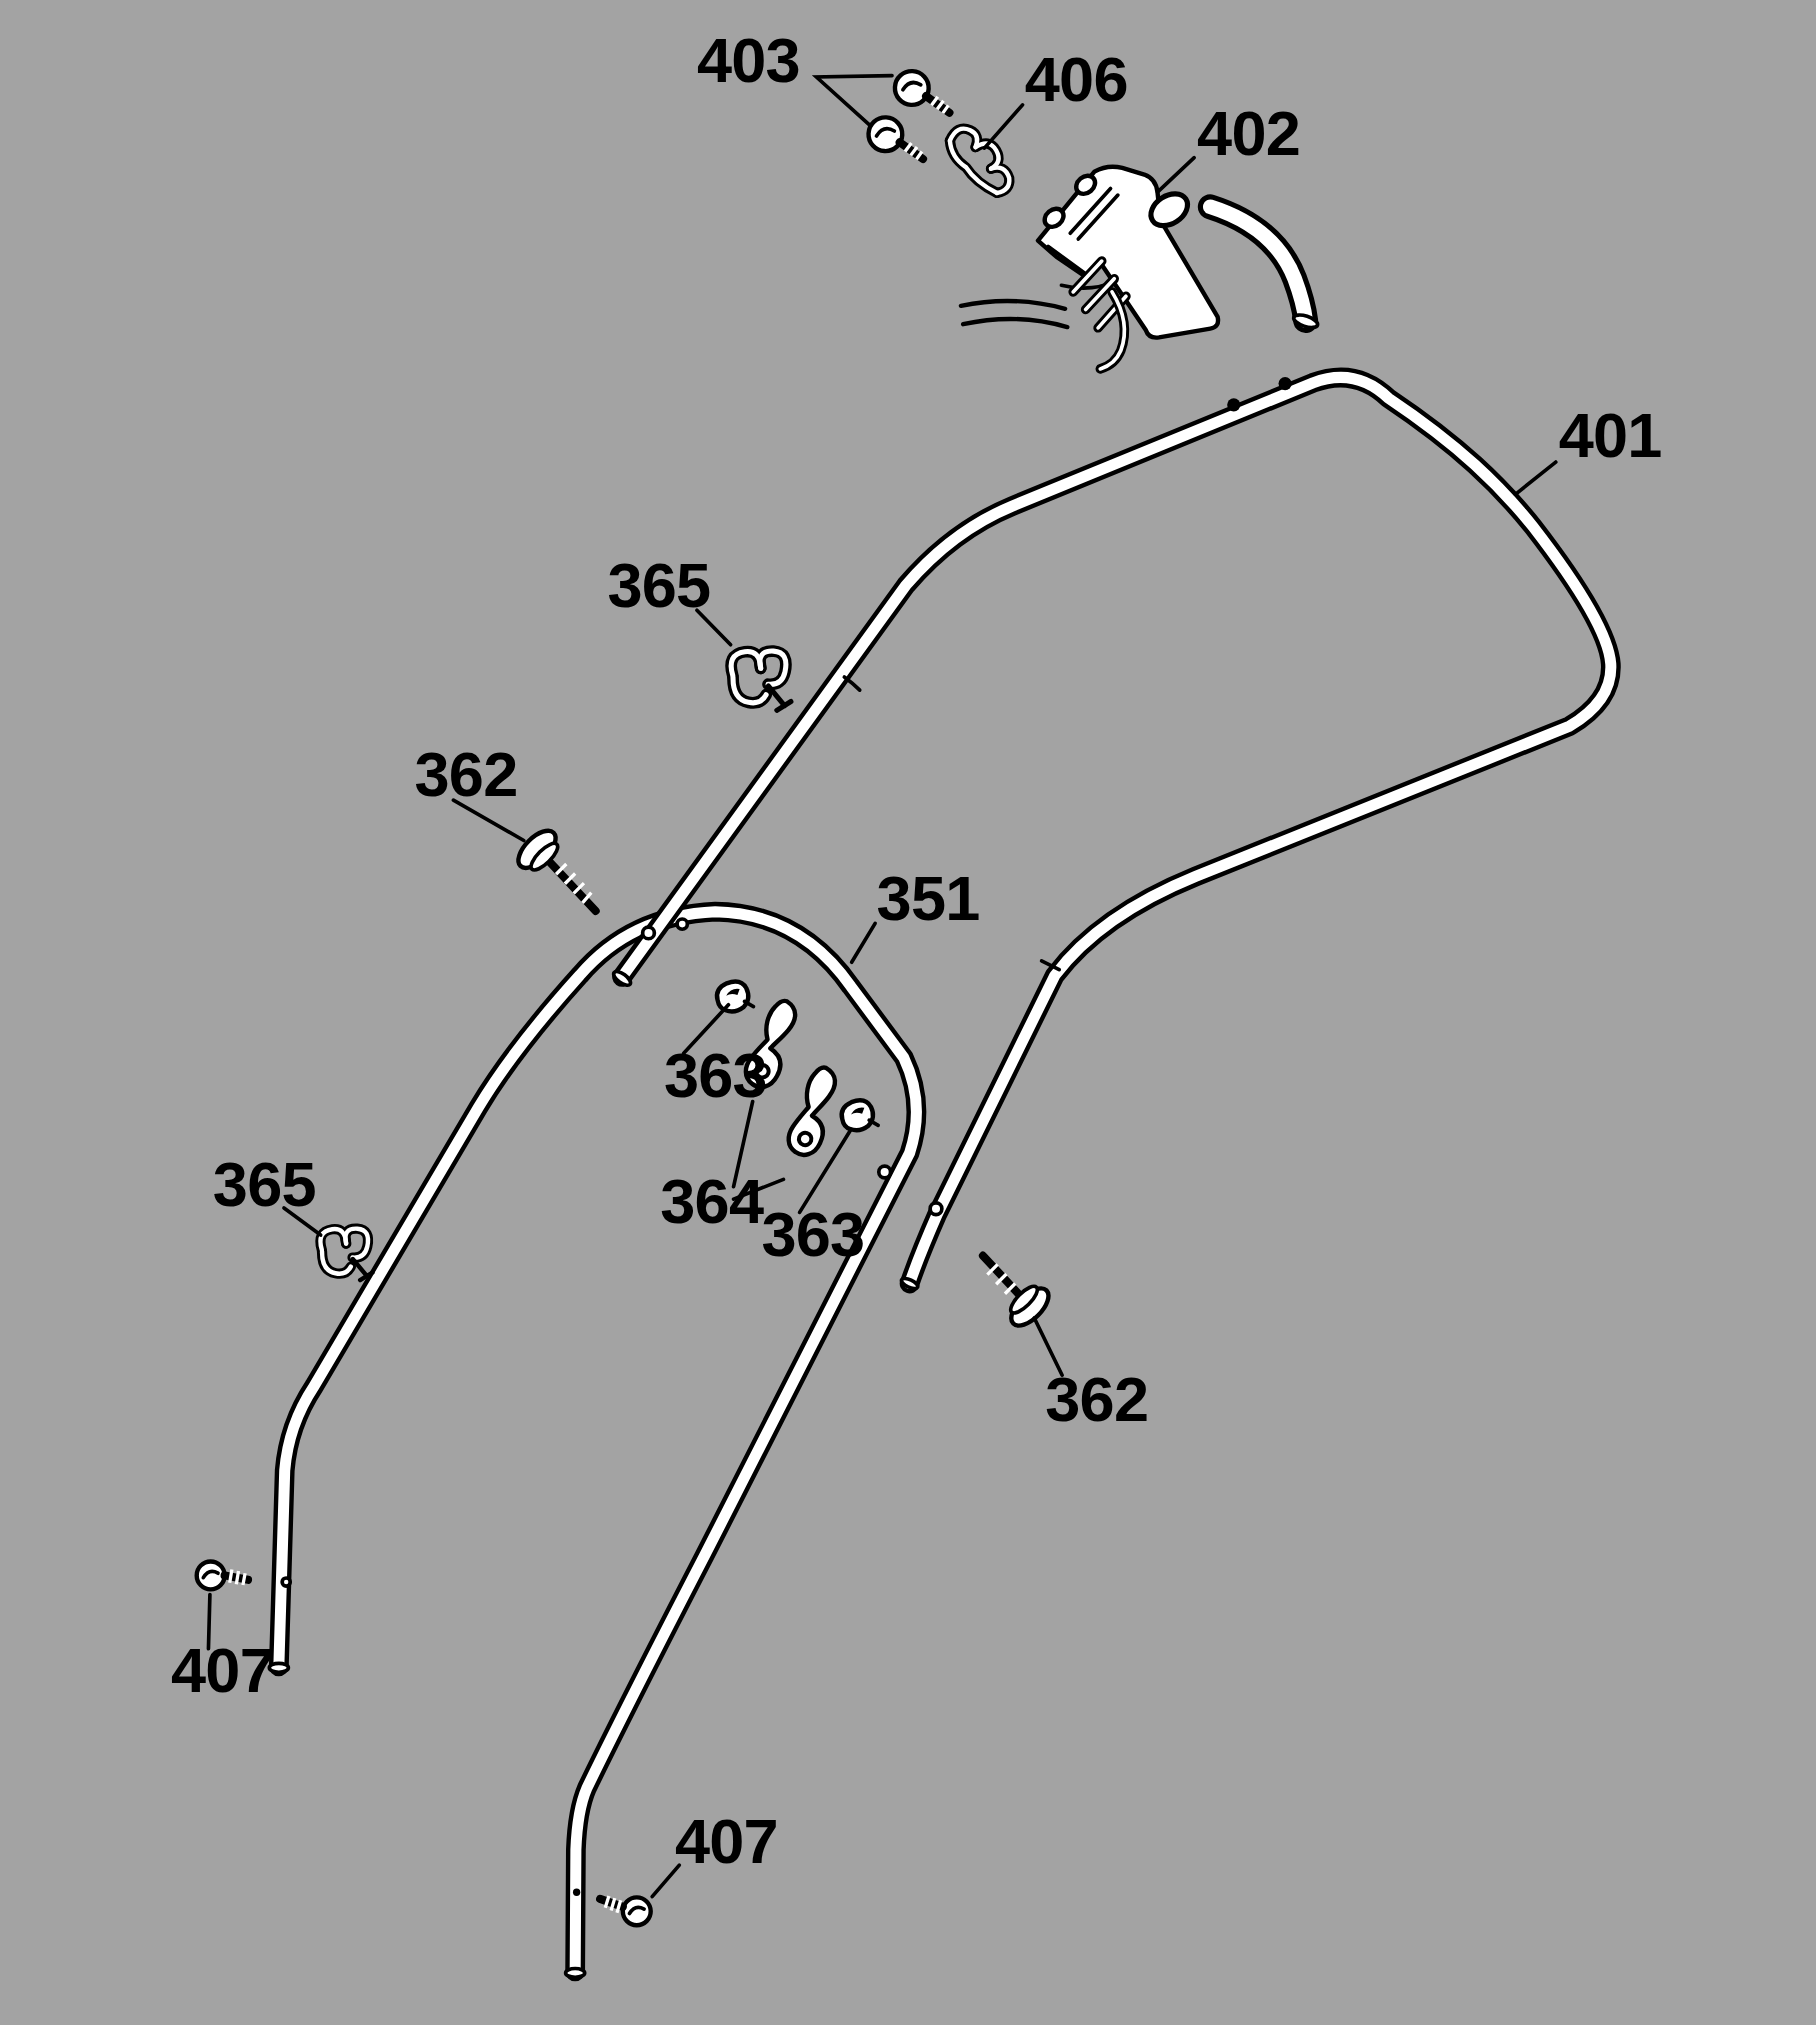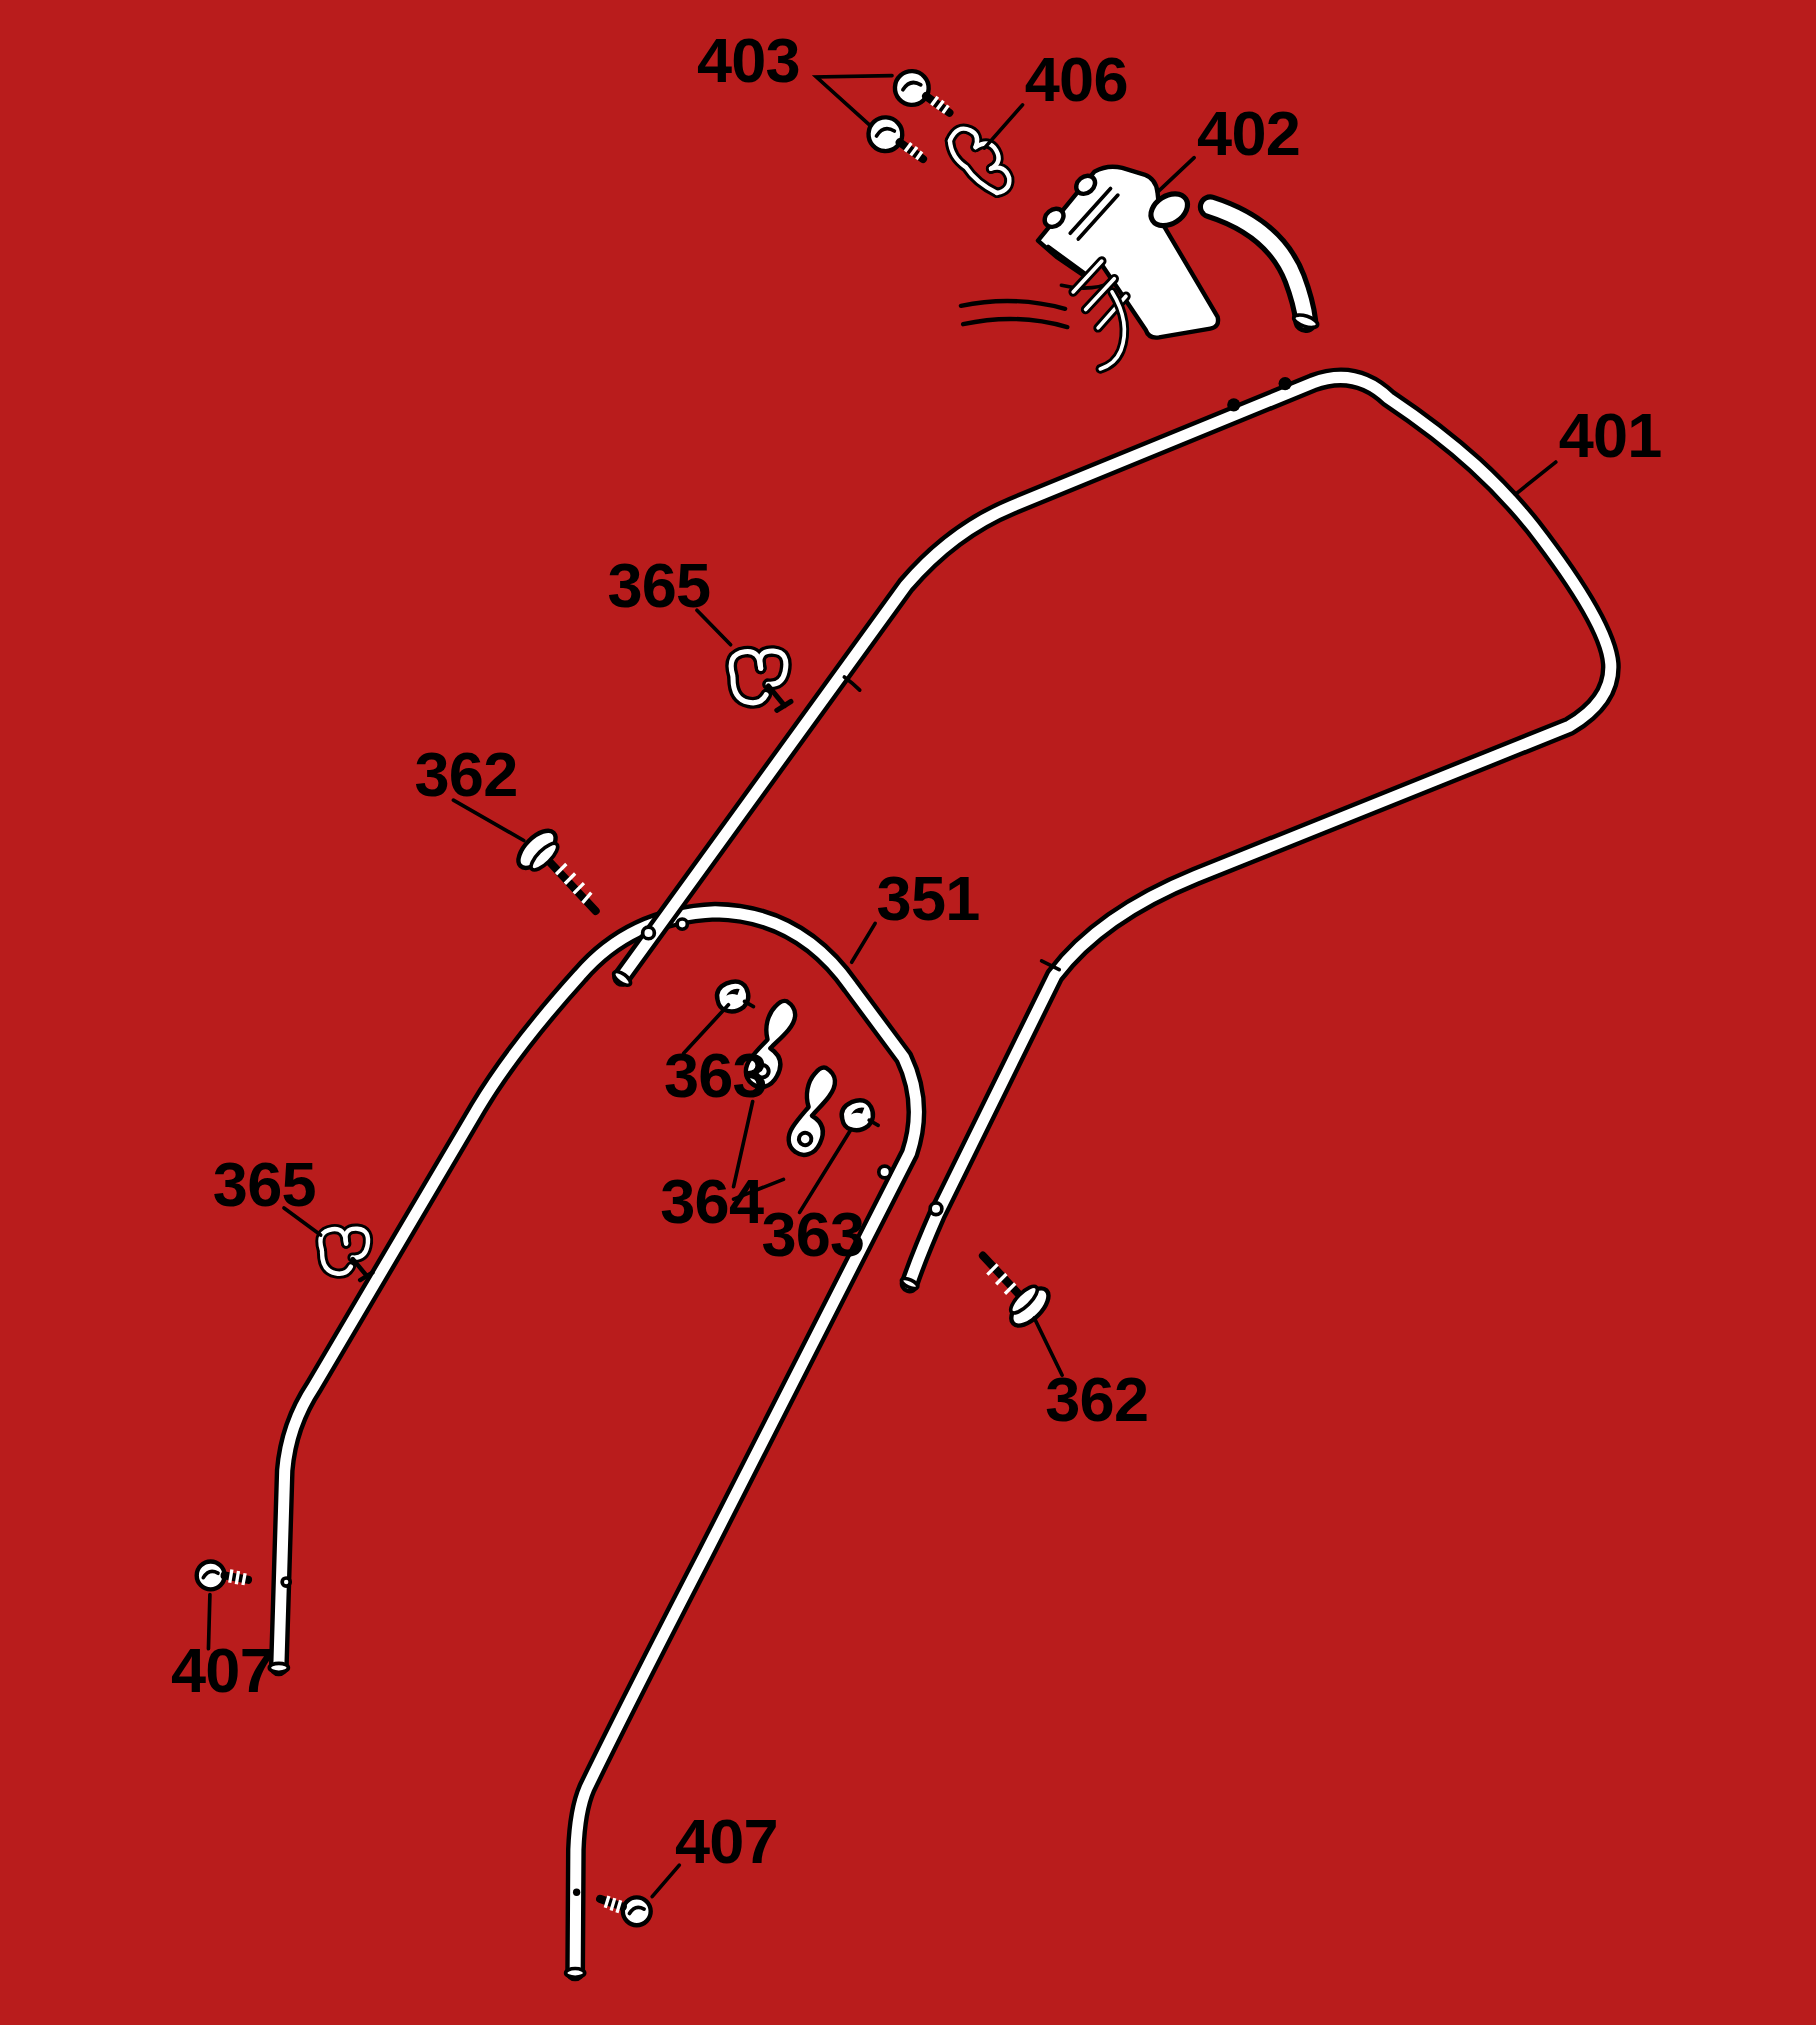--- a/index.html
+++ b/index.html
@@ -1,16 +1,16 @@
 <!DOCTYPE html>
 <html style="font-size:11.7px"><head>
 <meta charset="utf-8">
 <style>
   html,body{margin:0;padding:0;background:#ffffff;}
-  .stage{width:1817px;height:2025px;background:#b91c1c;}
+  .stage{width:1817px;height:2025px;background:#a3a3a3;}
   svg{display:block;}
   .lbl{font-family:"Liberation Sans","DejaVu Sans",sans-serif;font-weight:bold;font-size:86px;fill:#000;letter-spacing:-1px;}
   .ldr{stroke:#000;stroke-width:5;fill:none;stroke-linecap:round;}
   .tb{stroke:#000;stroke-width:27;fill:none;stroke-linecap:round;stroke-linejoin:round;}
   .tw{stroke:#fff;stroke-width:15;fill:none;stroke-linecap:round;stroke-linejoin:round;}
   .tb2{stroke:#000;stroke-width:34;fill:none;stroke-linecap:round;stroke-linejoin:round;}
   .tw2{stroke:#fff;stroke-width:20;fill:none;stroke-linecap:round;stroke-linejoin:round;}
   .ln{stroke:#000;stroke-width:6;fill:none;stroke-linecap:round;stroke-linejoin:round;}
   .ln5{stroke:#000;stroke-width:5;fill:none;stroke-linecap:round;}
   .wf{fill:#fff;stroke:#000;stroke-width:6;stroke-linejoin:round;}

